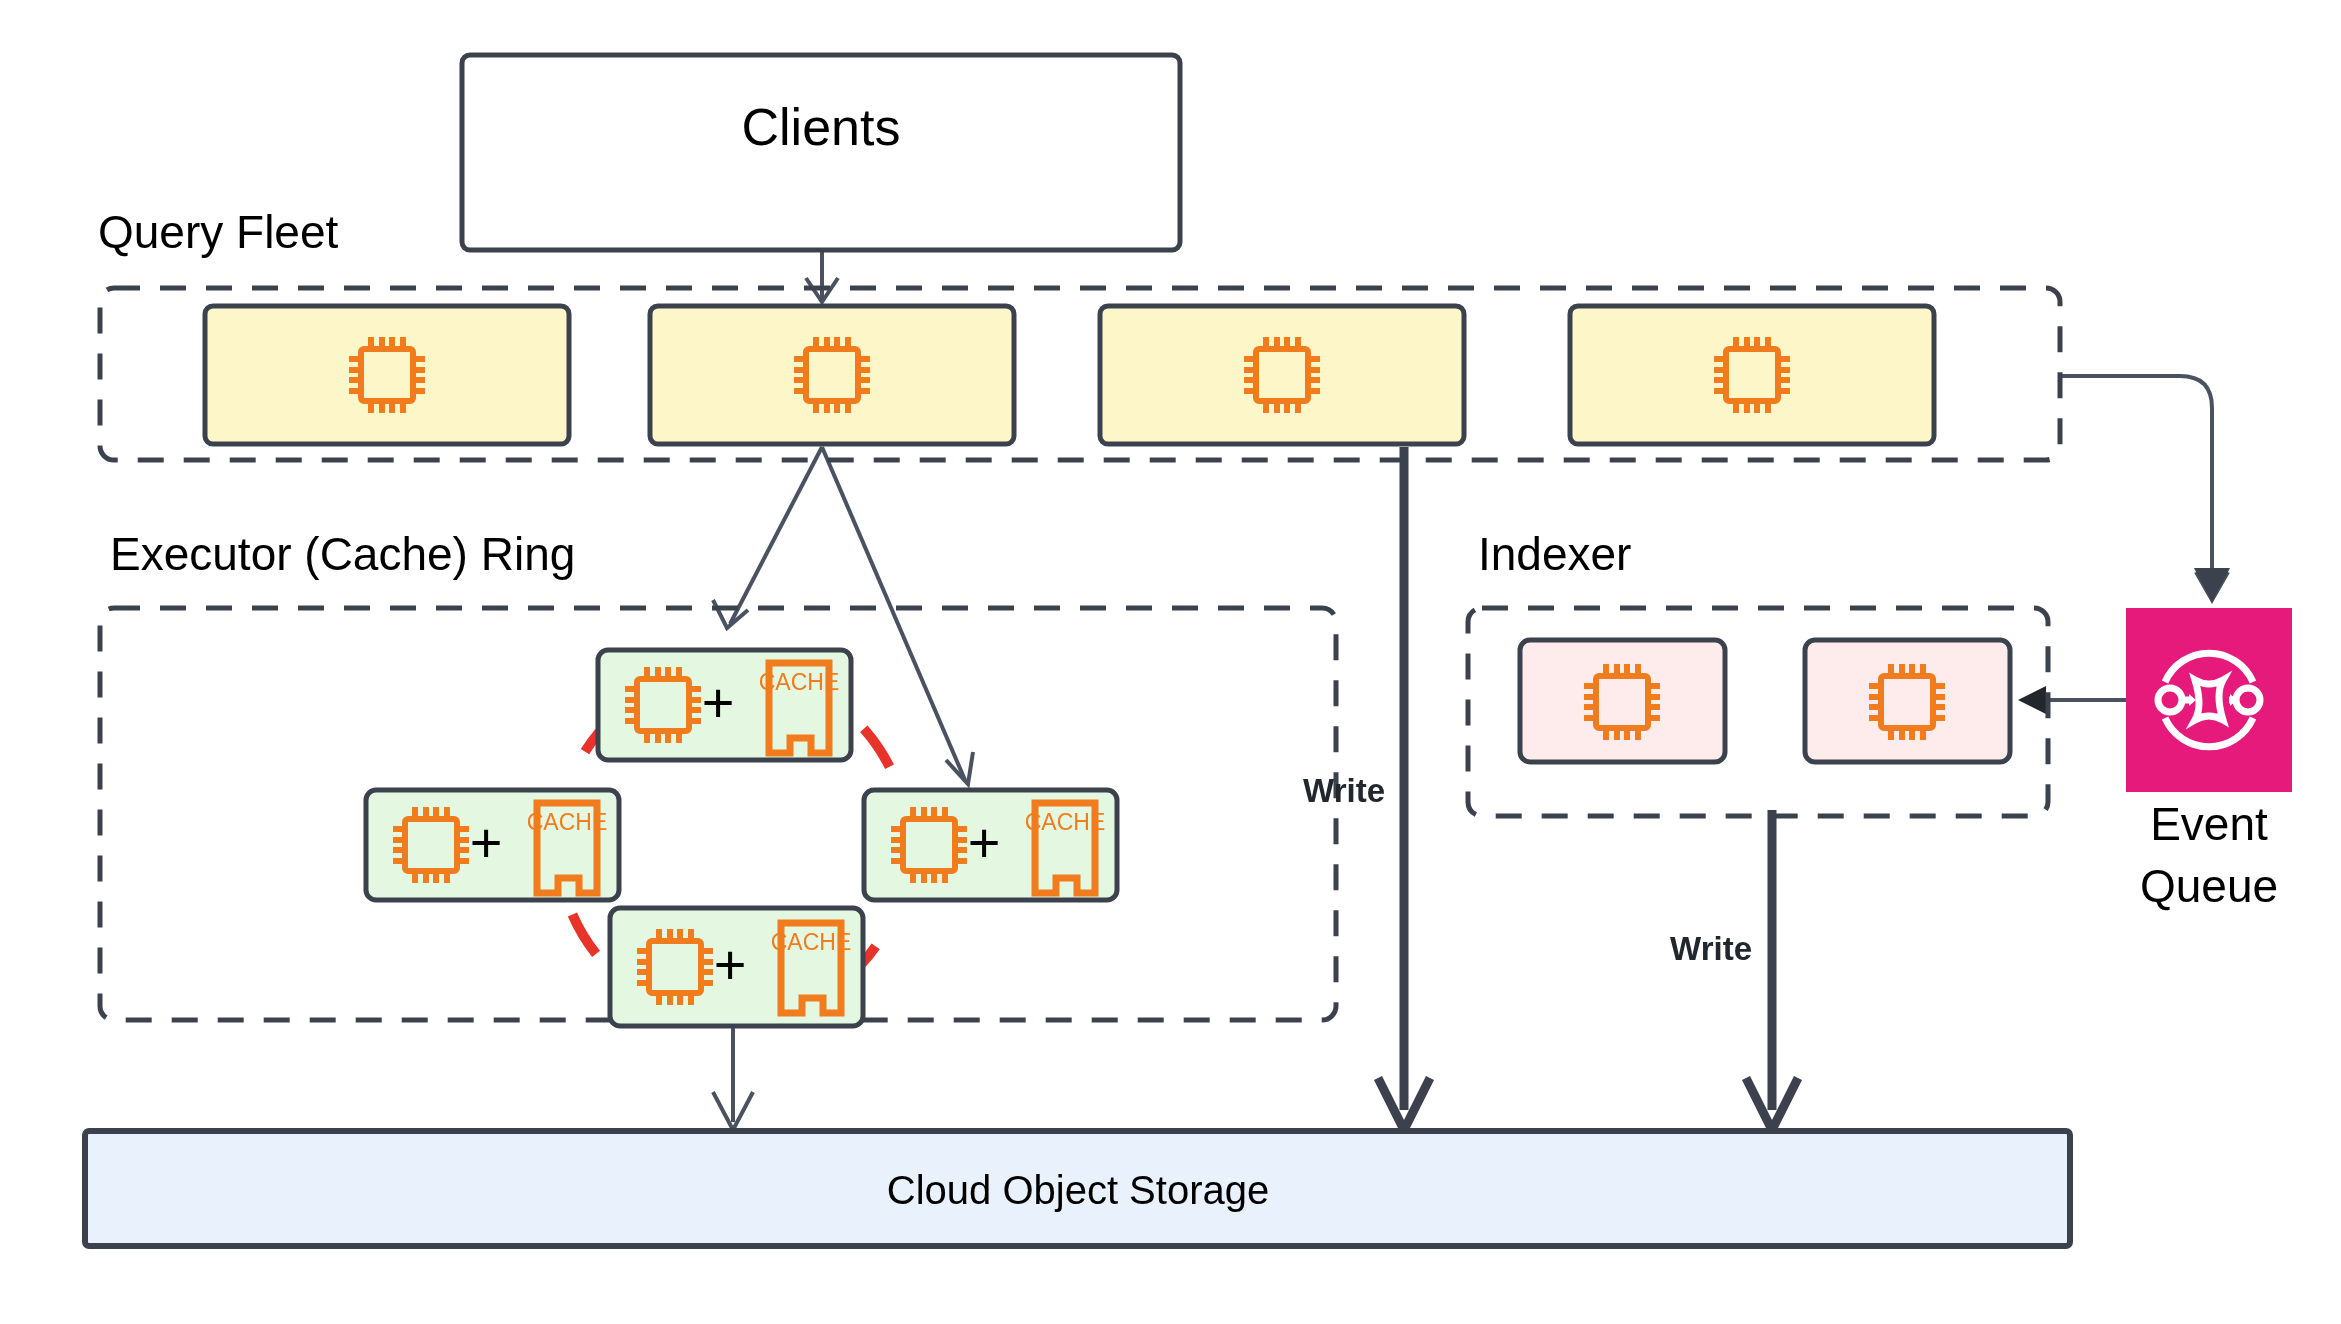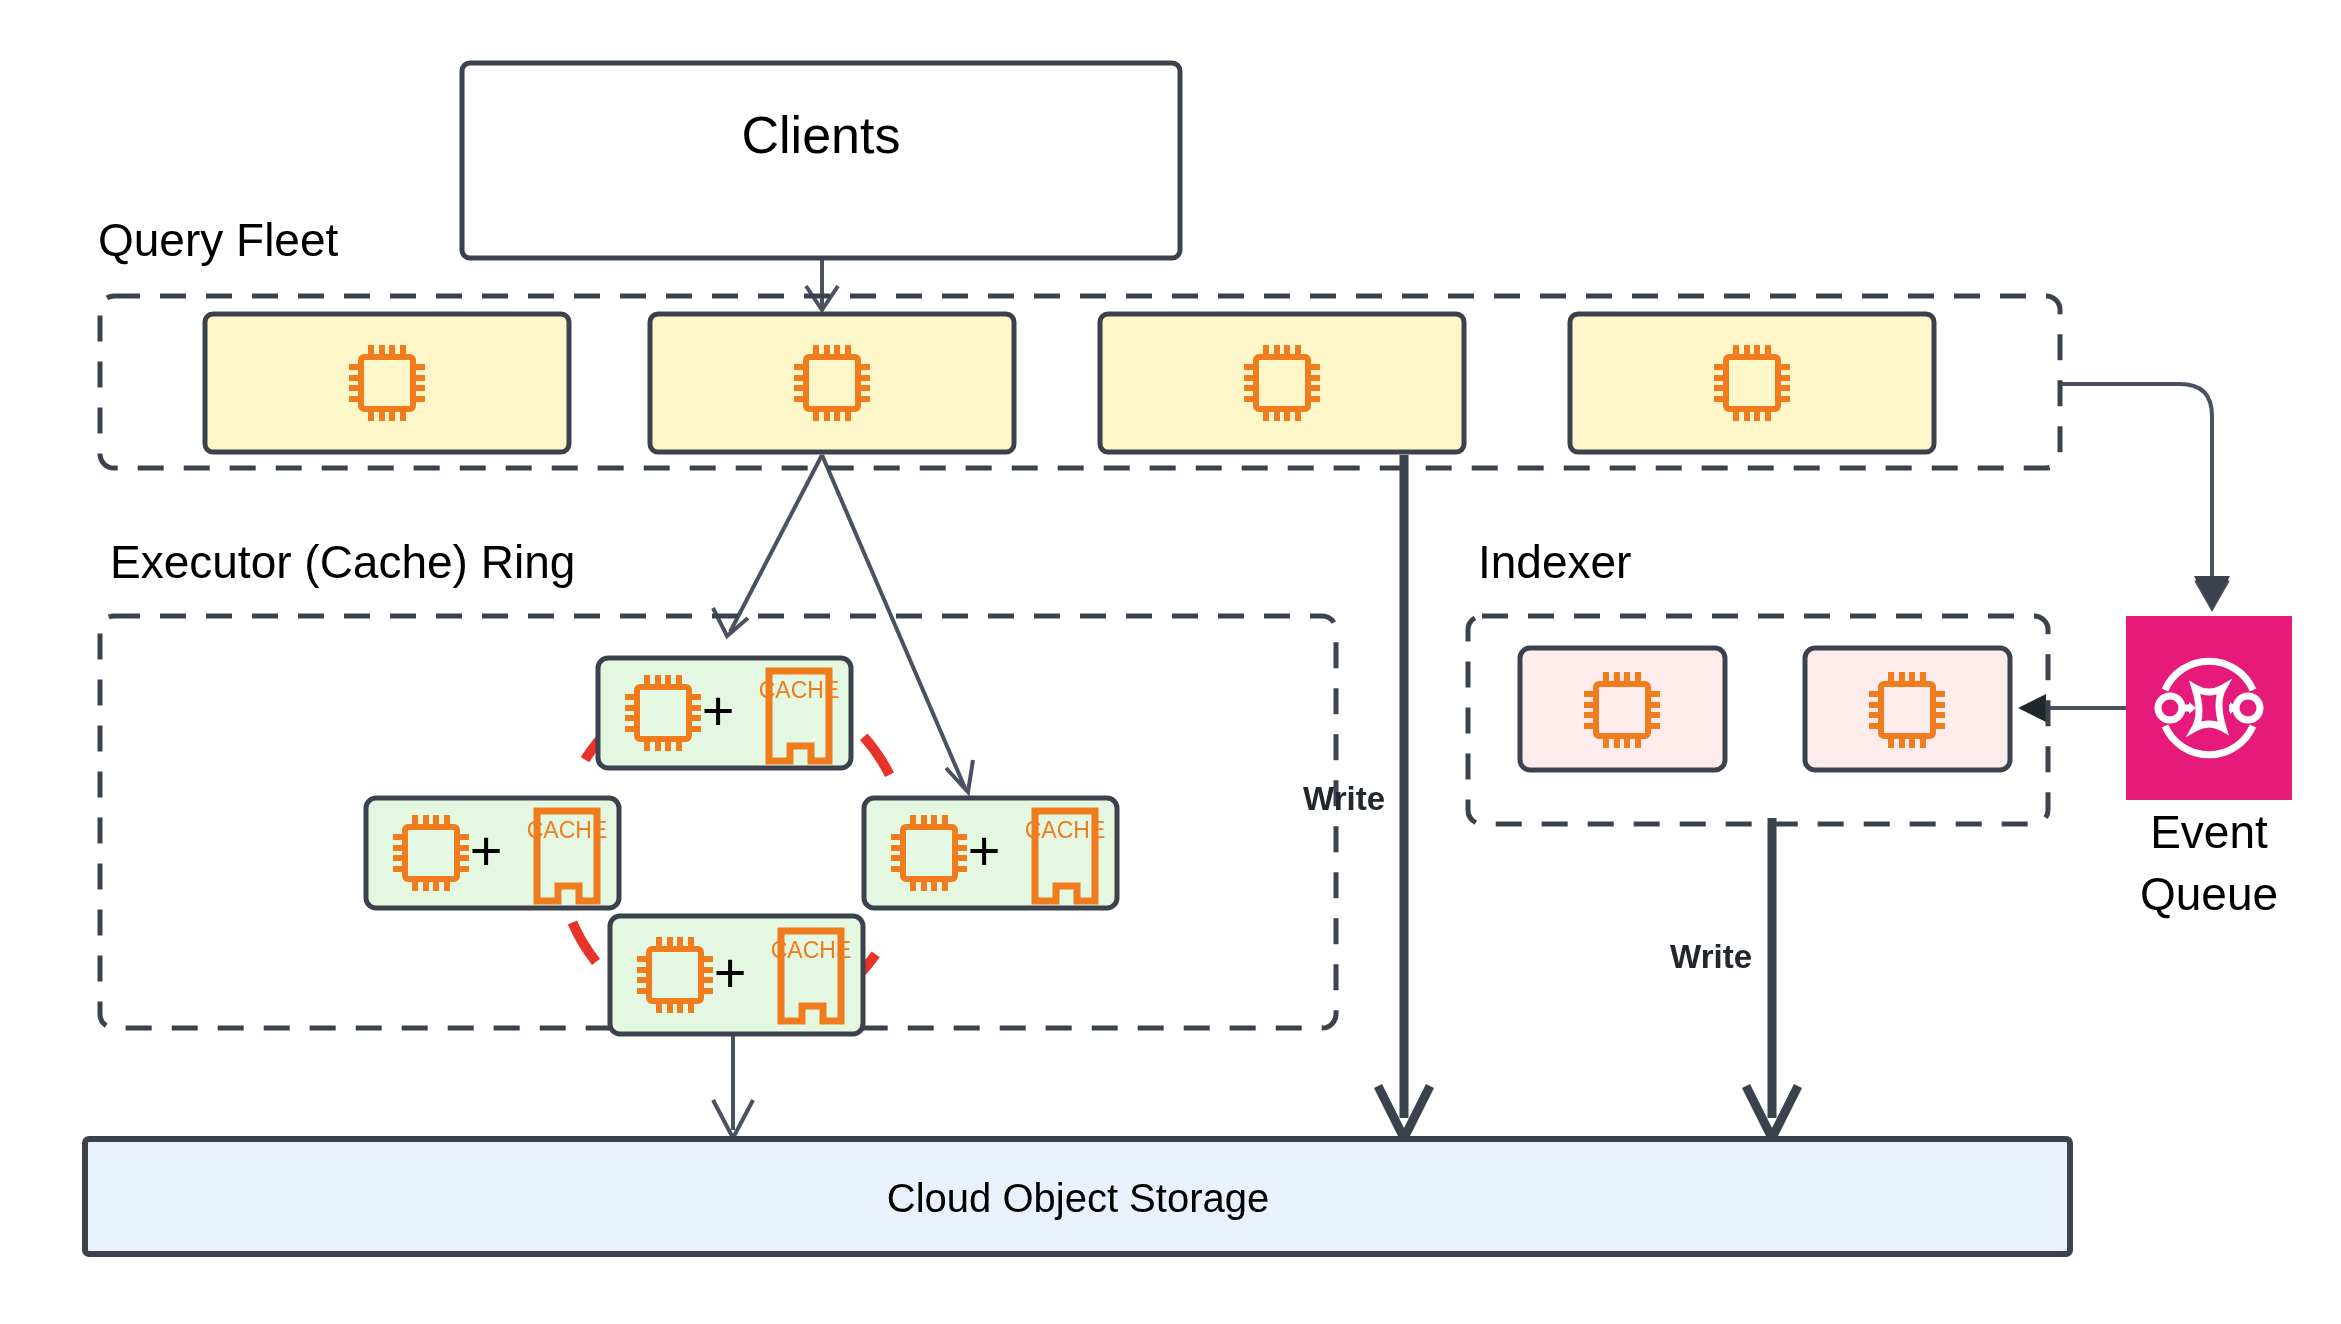--- a/index.html
+++ b/index.html
@@ -1,20 +1,20 @@
 <!DOCTYPE html>
 <html><head>
 <meta charset="utf-8">
 <style>
   html,body{margin:0;padding:0;background:#ffffff;}
   body{
     font-family:"Liberation Sans", sans-serif;
     width:2341px;height:1324px;position:relative;overflow:hidden;
   }
-  #stage{position:absolute;left:0;top:8px;width:2341px;height:1135px;}
+  #stage{position:absolute;left:0;top:0;width:2341px;height:1135px;}
   svg.layer{position:absolute;left:0;top:0;width:2341px;height:1324px;overflow:visible;}
   svg.edges{z-index:1;}
   svg.nodes{z-index:2;}
   .node-text{font-family:"Liberation Sans", sans-serif;fill:#000000;}
   .grp-label{font-family:"Liberation Sans", sans-serif;fill:#000000;font-size:46px;}
   .edge-label{font-family:"Liberation Sans", sans-serif;fill:#22272e;font-size:33px;font-weight:bold;}
   .big-label{font-family:"Liberation Sans", sans-serif;fill:#000000;font-size:46px;}
   .box-fill{stroke:#3c424d;}
   .dash-grp{fill:none;stroke:#3c424d;stroke-width:5;stroke-dasharray:26 20;}
   .thin-edge{fill:none;stroke:#4a5160;stroke-width:4;}

